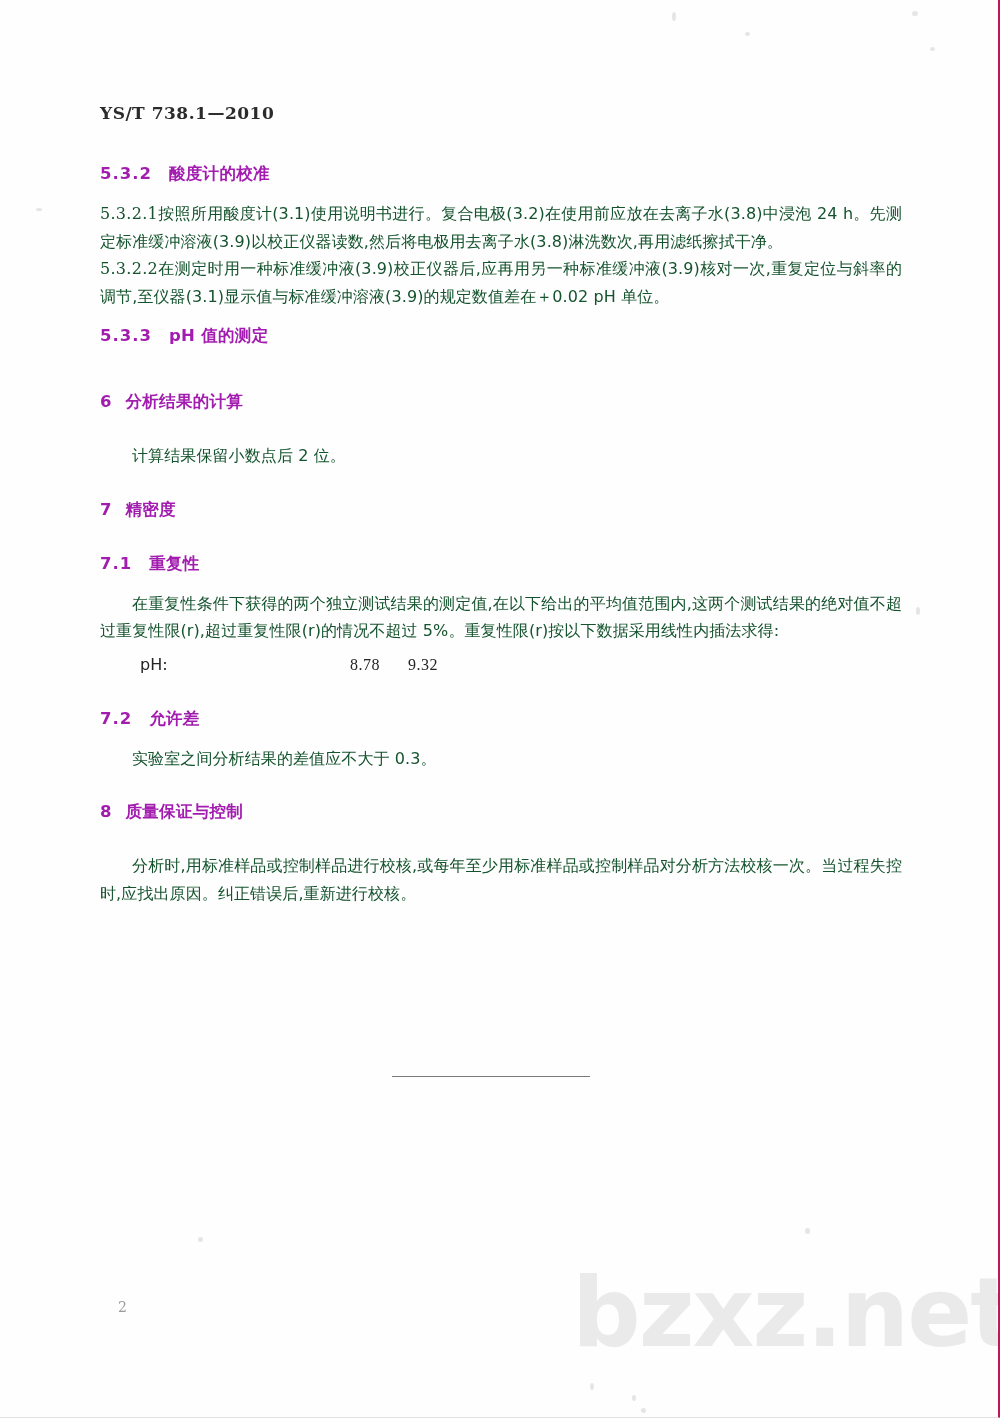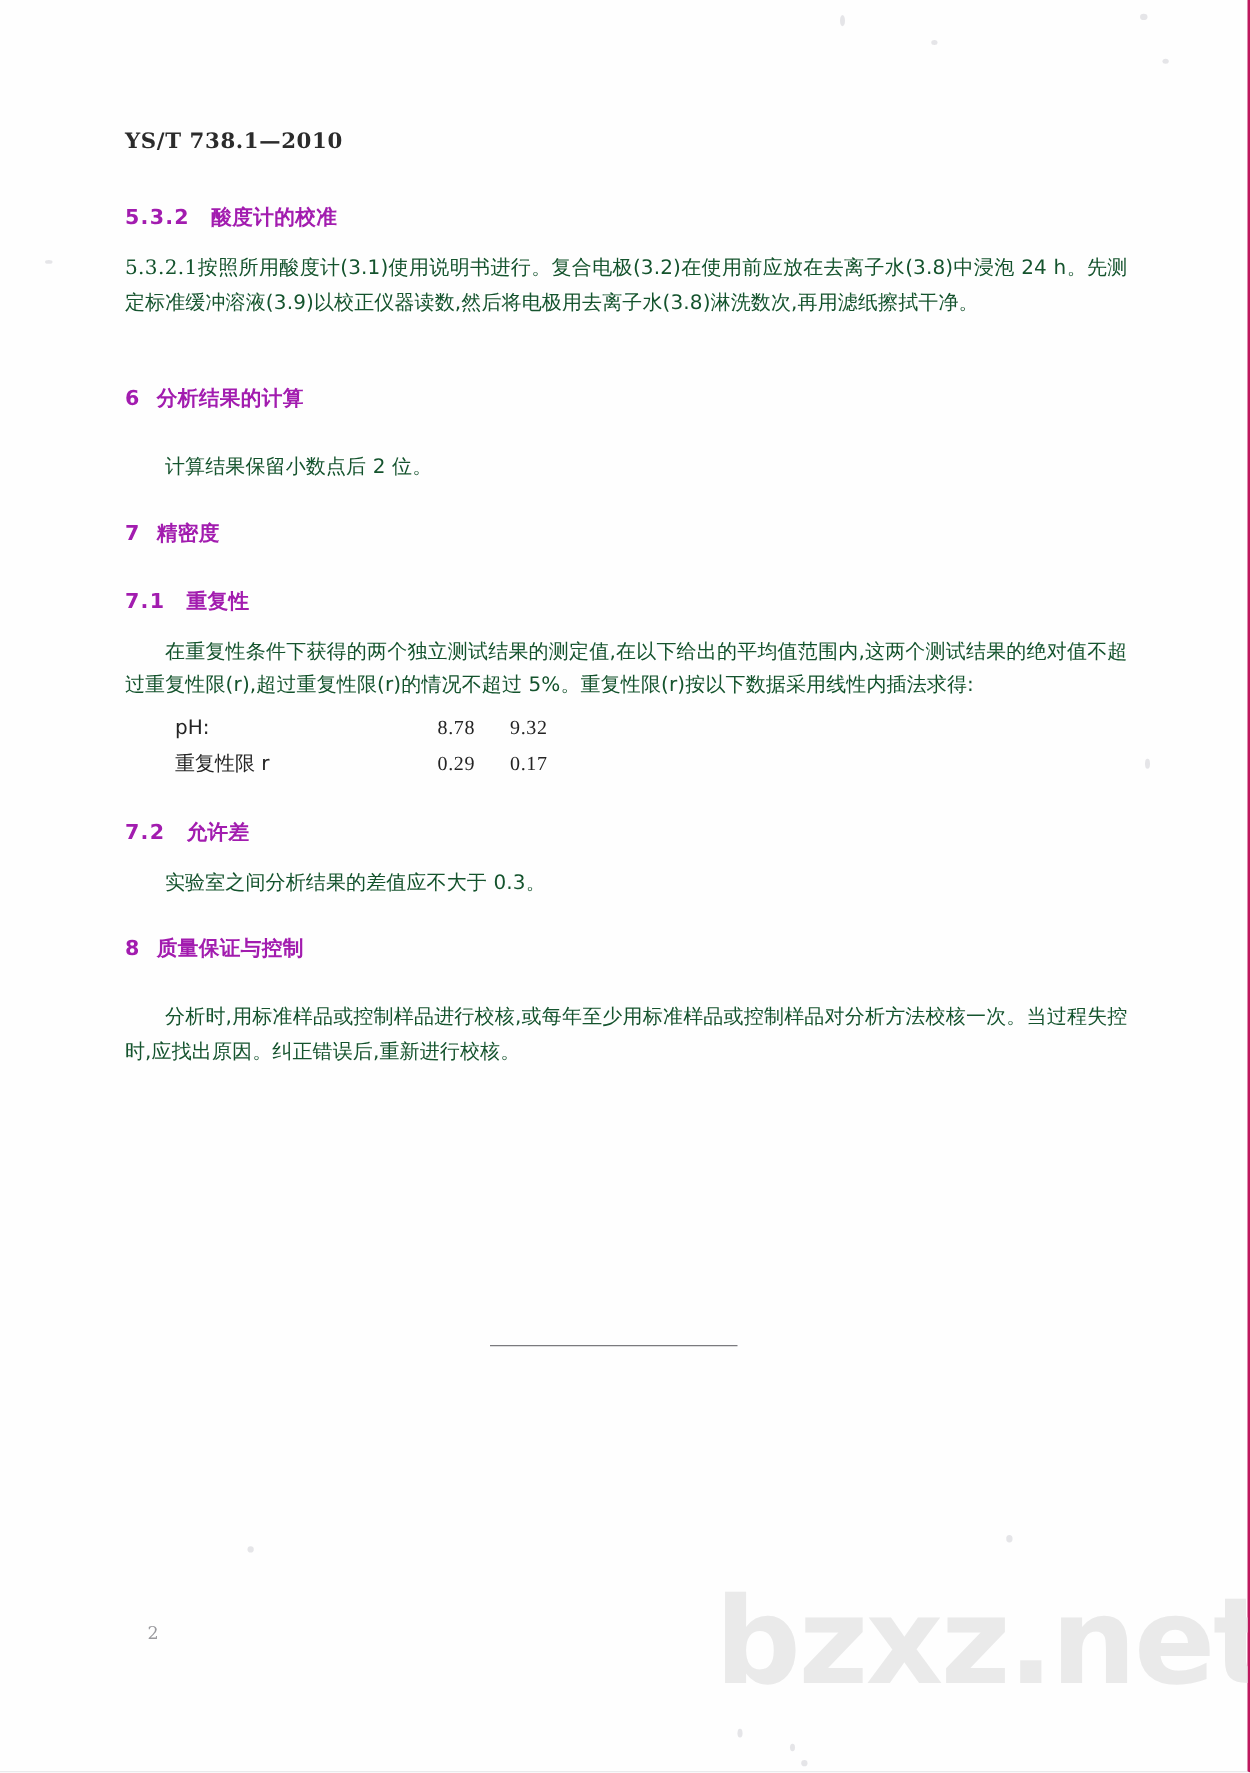--- a/index.html
+++ b/index.html
@@ -138,23 +138,27 @@
   <div class="content">
 
     <div class="h-sec">
       <span class="num">5.3.2</span><span class="gap-wide"></span><span>酸度计的校准</span>
     </div>
 
     <div class="spacer-s"></div>
 
     <p class="body"><span class="num inline-lat">5.3.2.1</span><span class="gap-wide"></span><span>按照所用酸度计(3.1)使用说明书进行。复合电极(3.2)在使用前应放在去离子水(3.8)中浸泡 24 h。先测定标准缓冲溶液(3.9)以校正仪器读数,然后将电极用去离子水(3.8)淋洗数次,再用滤纸擦拭干净。</span></p>
 
-
-    <div class="spacer-s"></div>
-
+    <p class="body"><span class="num inline-lat">5.3.2.2</span><span class="gap-wide"></span><span>在测定时用一种标准缓冲液(3.9)校正仪器后,应再用另一种标准缓冲液(3.9)核对一次,重复定位与斜率的调节,至仪器(3.1)显示值与标准缓冲溶液(3.9)的规定数值差在＋0.02 pH 单位。</span></p>
+
+    <div class="spacer-s"></div>
+
+    <div class="h-sec">
+      <span class="num">5.3.3</span><span class="gap-wide"></span><span>pH 值的测定</span>
+    </div>
 
     <div class="spacer-s"></div>
 
 
     <div class="spacer-m"></div>
 
     <div class="h-sec">
       <span class="num">6</span><span class="gap"></span><span>分析结果的计算</span>
     </div>
 
@@ -178,25 +182,20 @@
 
     <p class="body indent">在重复性条件下获得的两个独立测试结果的测定值,在以下给出的平均值范围内,这两个测试结果的绝对值不超过重复性限(r),超过重复性限(r)的情况不超过 5%。重复性限(r)按以下数据采用线性内插法求得:</p>
 
     <table class="numtable">
       <tbody>
         <tr>
           <td class="lbl">pH:</td>
           <td class="val">8.78</td>
           <td class="val">9.32</td>
         </tr>
-        <tr>
-          <td class="lbl">重复性限 r</td>
-          <td class="val">0.29</td>
-          <td class="val">0.17</td>
-        </tr>
       </tbody>
     </table>
 
     <div class="spacer-m"></div>
 
     <div class="h-sec">
       <span class="num">7.2</span><span class="gap-wide"></span><span>允许差</span>
     </div>
 
     <div class="spacer-s"></div>

